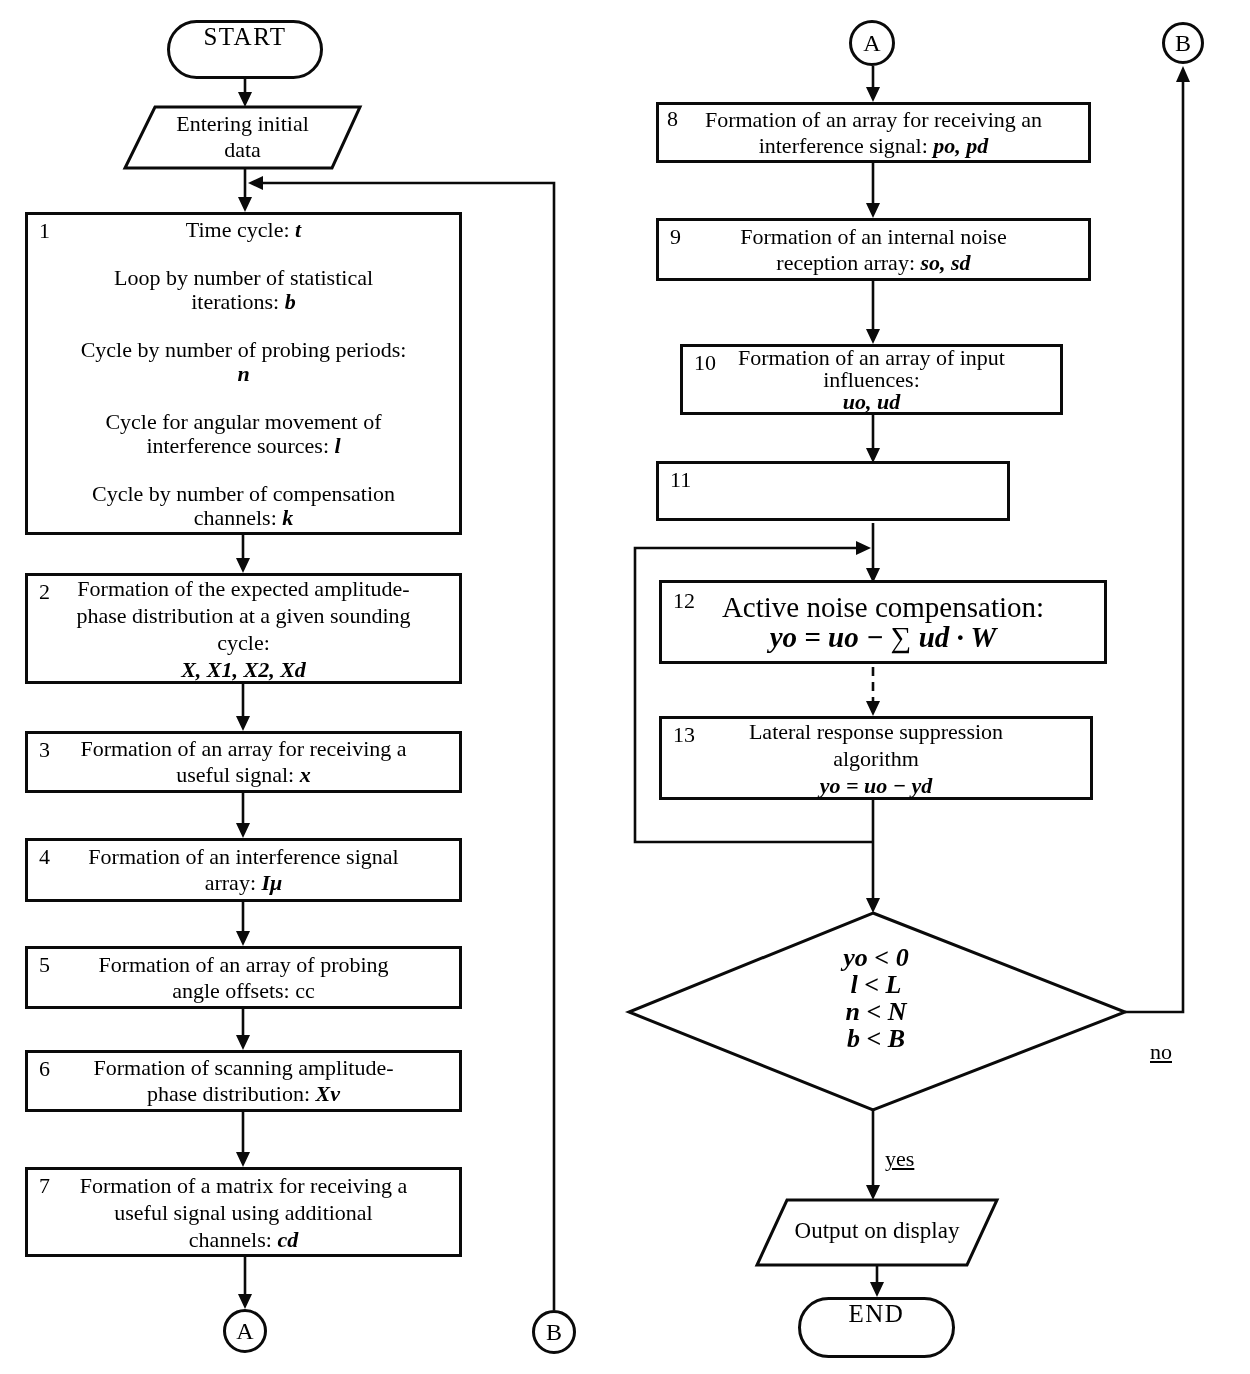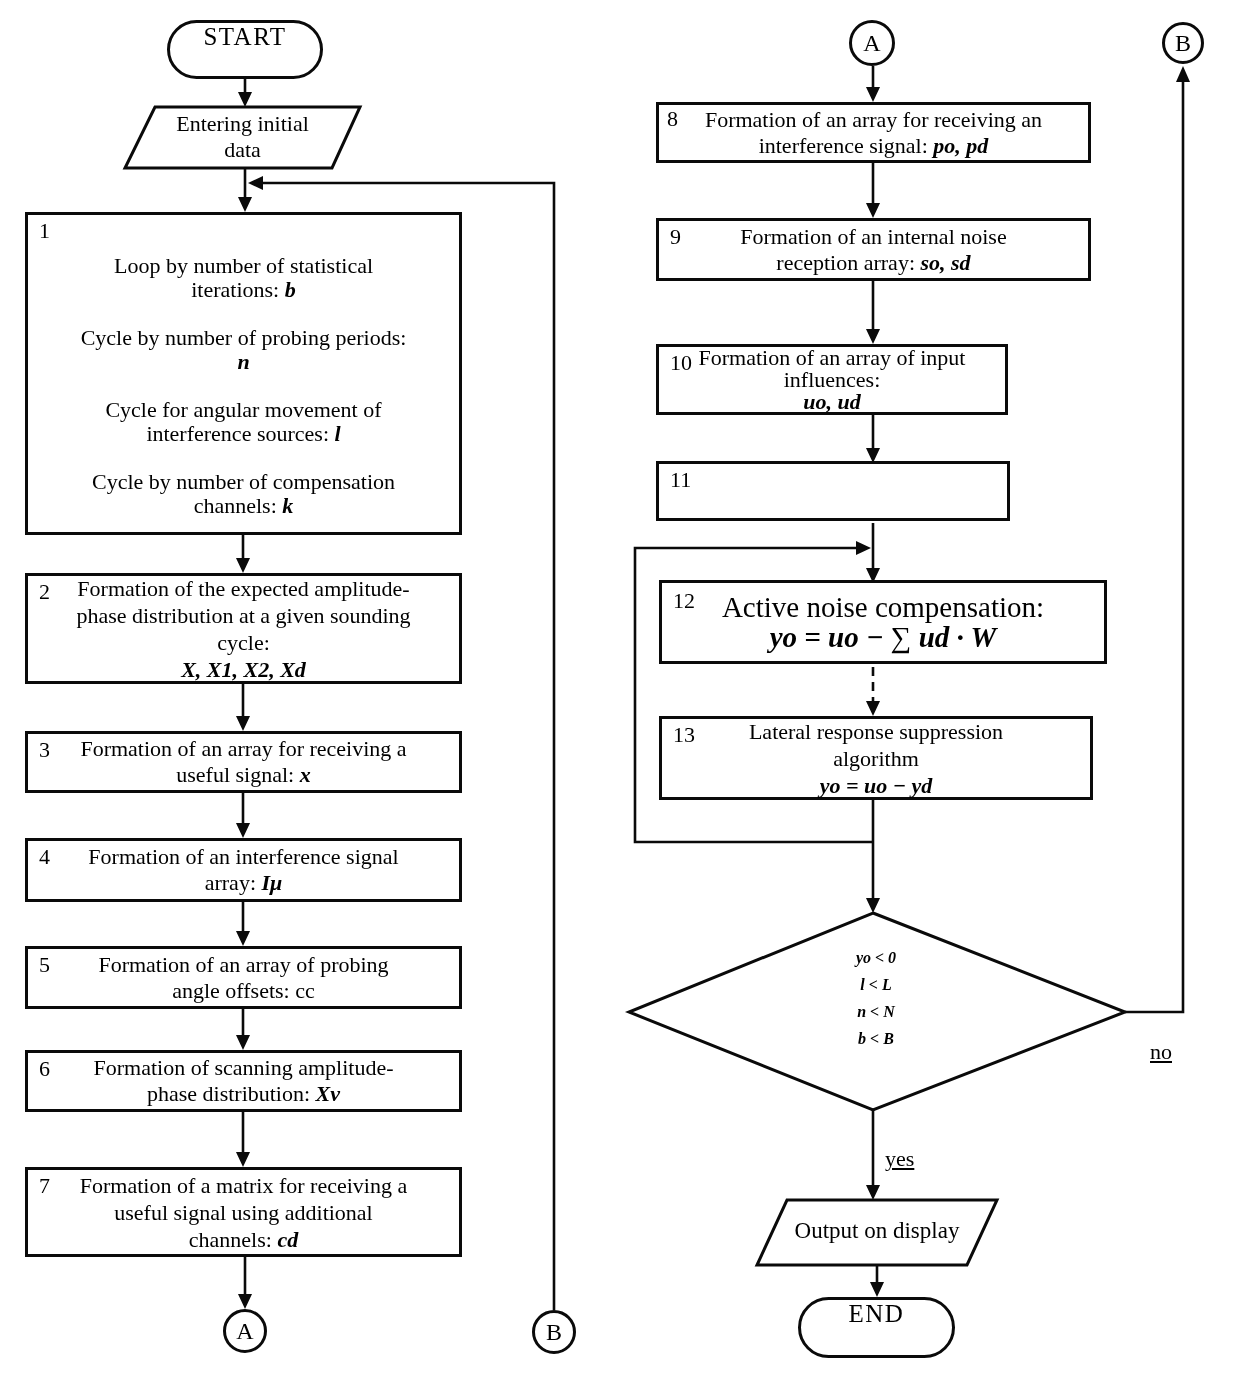--- a/index.html
+++ b/index.html
@@ -139,20 +139,21 @@
       <div class="tline"><span>Entering initial</span></div>
       <div class="tline"><span>data</span></div>
     </div>
 </div>
 
 <div class="txt" style="left:757px;top:1218px;width:240px;font-size:23px">Output on display</div>
 
 <div class="block" style="left:25px;top:212px;width:437px;height:323px">
   <span class="bnum">1</span>
   <div class="blines lh24">
+      <div class="tline"><span>Time cycle: </span><span class="v">t</span></div>
       <div class="tline">&nbsp;</div>
       <div class="tline"><span>Loop by number of statistical</span></div>
       <div class="tline"><span>iterations: </span><span class="v">b</span></div>
       <div class="tline">&nbsp;</div>
       <div class="tline"><span>Cycle by number of probing periods:</span></div>
       <div class="tline"><span class="v">n</span></div>
       <div class="tline">&nbsp;</div>
       <div class="tline"><span>Cycle for angular movement of</span></div>
       <div class="tline"><span>interference sources: </span><span class="v">l</span></div>
       <div class="tline">&nbsp;</div>
@@ -221,21 +222,21 @@
 </div>
 
 <div class="block" style="left:656px;top:218px;width:435px;height:63px">
   <span class="bnum">9</span>
   <div class="blines">
       <div class="tline"><span>Formation of an internal noise</span></div>
       <div class="tline"><span>reception array: </span><span class="v">so, sd</span></div>
     </div>
 </div>
 
-<div class="block" style="left:656px;top:344px;width:352px;height:71px">
+<div class="block" style="left:680px;top:344px;width:383px;height:71px">
   <span class="bnum">10</span>
   <div class="blines lh22">
       <div class="tline"><span>Formation of an array of input</span></div>
       <div class="tline"><span>influences:</span></div>
       <div class="tline"><span class="v">uo, ud</span></div>
     </div>
 </div>
 
 <div class="block" style="left:656px;top:461px;width:354px;height:60px">
   <span class="bnum">11</span>
@@ -252,21 +253,21 @@
 <div class="block" style="left:659px;top:716px;width:434px;height:84px">
   <span class="bnum">13</span>
   <div class="blines lh27">
       <div class="tline"><span>Lateral response suppression</span></div>
       <div class="tline"><span>algorithm</span></div>
       <div class="tline"><span class="v">yo = uo − yd</span></div>
     </div>
 </div>
 
 <div class="txt" style="left:629px;top:944px;width:494px;font-size:23px">
-  <div class="blines lh27" style="font-size:16px">
+  <div class="blines lh27" style="font-size:26px">
       <div class="tline"><span class="v">yo &lt; 0</span></div>
       <div class="tline"><span class="v">l &lt; L</span></div>
       <div class="tline"><span class="v">n &lt; N</span></div>
       <div class="tline"><span class="v">b &lt; B</span></div>
     </div>
 </div>
 
 <div class="lbl" style="left:1150px;top:1040px">no</div>
 
 <div class="lbl" style="left:885px;top:1147px">yes</div>

